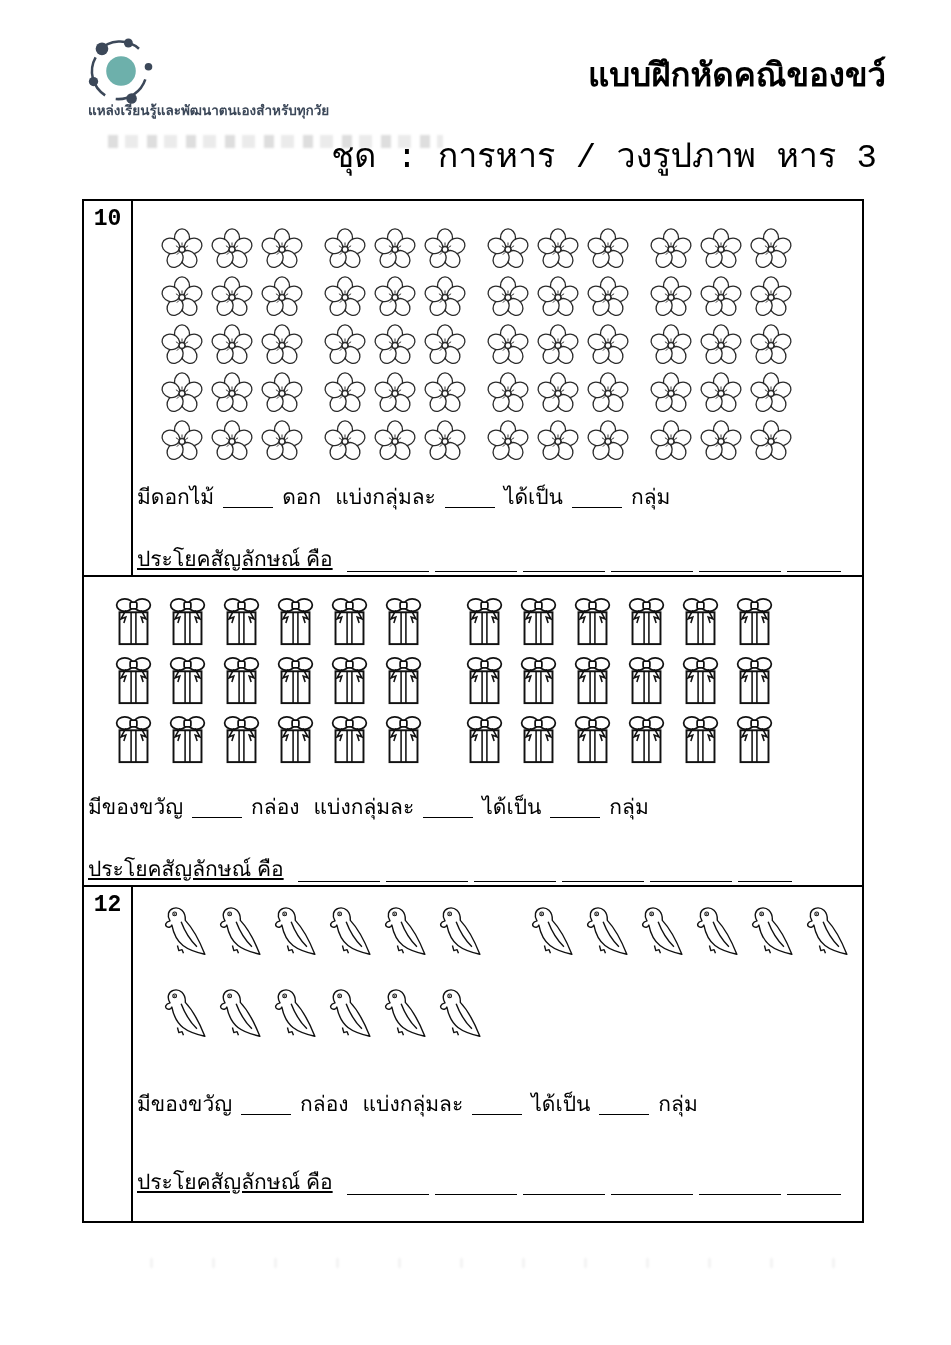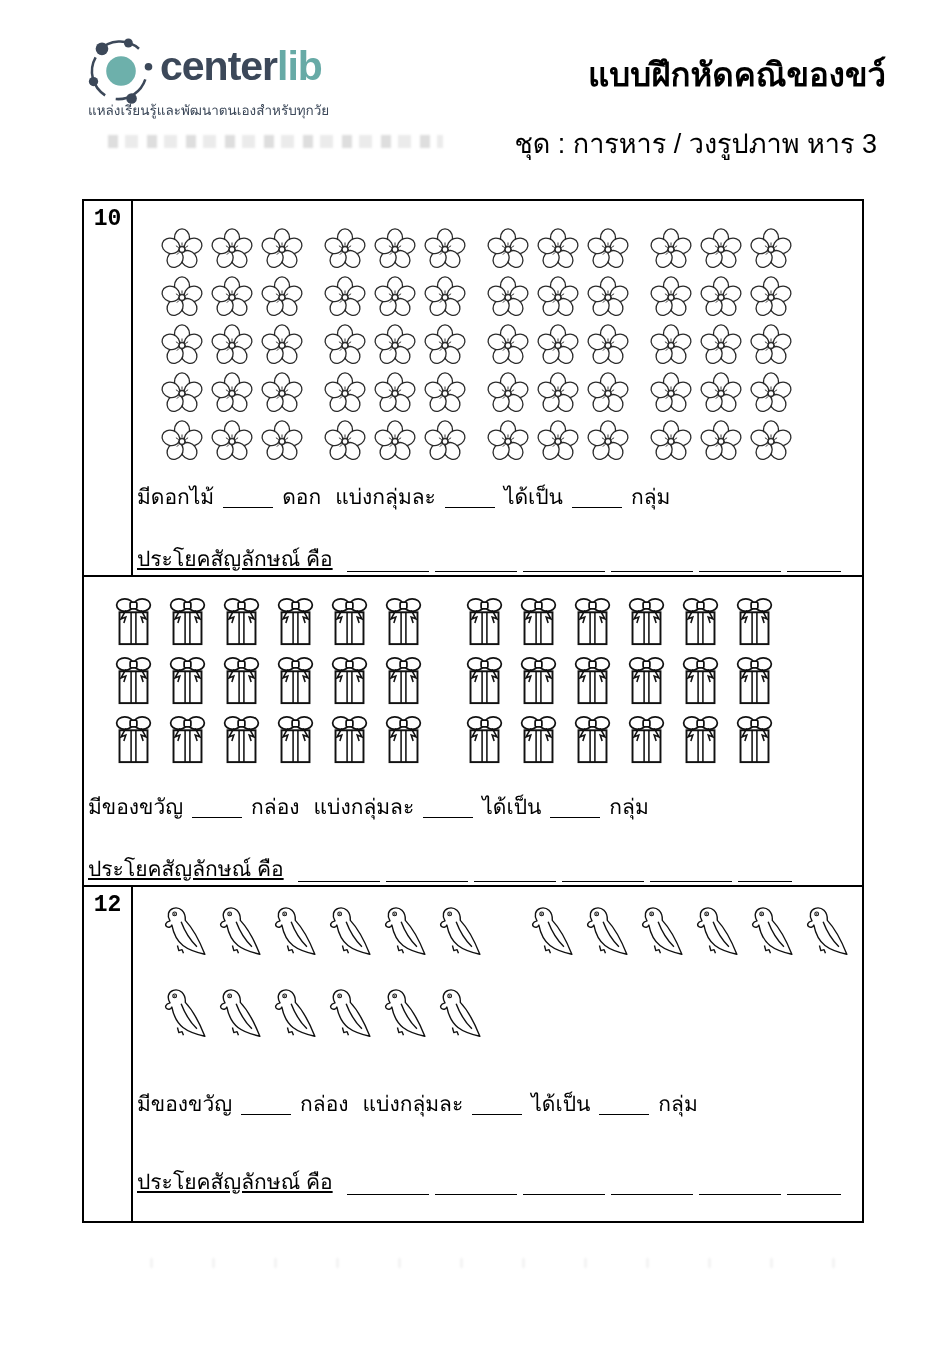--- a/index.html
+++ b/index.html
@@ -2,24 +2,24 @@
 <html><head>
 <meta charset="utf-8">
 <style>
   html,body{margin:0;padding:0;background:#e9e9e9;}
   .sheet{position:relative;width:951px;height:1345px;background:#ffffff;
          font-family:"Liberation Sans","DejaVu Sans",sans-serif;color:#000;overflow:hidden;}
 
   
   .logo-icon{position:absolute;left:84px;top:34px;width:74px;height:74px;}
   .wordmark{position:absolute;left:160px;top:46px;font-size:41px;font-weight:bold;letter-spacing:-1px;line-height:1;}
-  .tagline{position:absolute;left:88px;top:99px;font-size:13.5px;font-weight:400;}
+  .tagline{position:absolute;left:88px;top:99px;font-size:13.5px;font-weight:700;}
 
   .doc-title{position:absolute;right:65px;top:48px;font-size:33px;font-weight:bold;white-space:nowrap;}
-  .doc-subtitle{position:absolute;right:74px;top:122px;font-size:27px;white-space:nowrap;}
+  .doc-subtitle{position:absolute;right:74px;top:128px;font-size:34px;white-space:nowrap;font-family:Liberation Mono, monospace;}
 
   
   .ghost-a{position:absolute;left:108px;top:135px;width:335px;height:13px;
     background:repeating-linear-gradient(90deg,rgba(90,90,90,.20) 0 10px,transparent 10px 17px,rgba(90,90,90,.12) 17px 30px,transparent 30px 39px);
     filter:blur(1px);}
   .ghost-b{position:absolute;left:150px;top:1258px;width:700px;height:10px;opacity:.30;
     background:repeating-linear-gradient(90deg,rgba(120,120,120,.28) 0 3px,transparent 3px 62px);
     filter:blur(.8px);}
 
   
@@ -71,23 +71,20 @@
       <path d="M30,61.5 A27,27 0 0,0 58,43"></path>
     </g>
     <g fill="#3c4859">
       <circle cx="17" cy="14" r="6"></circle>
       <circle cx="42" cy="8.5" r="4.2"></circle>
       <circle cx="61" cy="31" r="3.6"></circle>
       <circle cx="45" cy="61" r="5"></circle>
       <circle cx="9" cy="45" r="4.4"></circle>
     </g>
   </svg>
-  <div class="wordmark">
-    <span style="color:#3c4859;">center</span><span style="color:#67aaa6;">lib</span>
-  </div>
   <div class="tagline" style="color:#3c4859;">แหล่งเรียนรู้และพัฒนาตนเองสำหรับทุกวัย</div>
 
   <div class="doc-title">แบบฝึกหัดคณิของขว์</div>
   <div class="doc-subtitle">ชุด : การหาร / วงรูปภาพ  หาร 3</div>
 
   <div class="ghost-a"></div>
 
   <div class="worksheet-table">
 
     <section class="problem p10">

